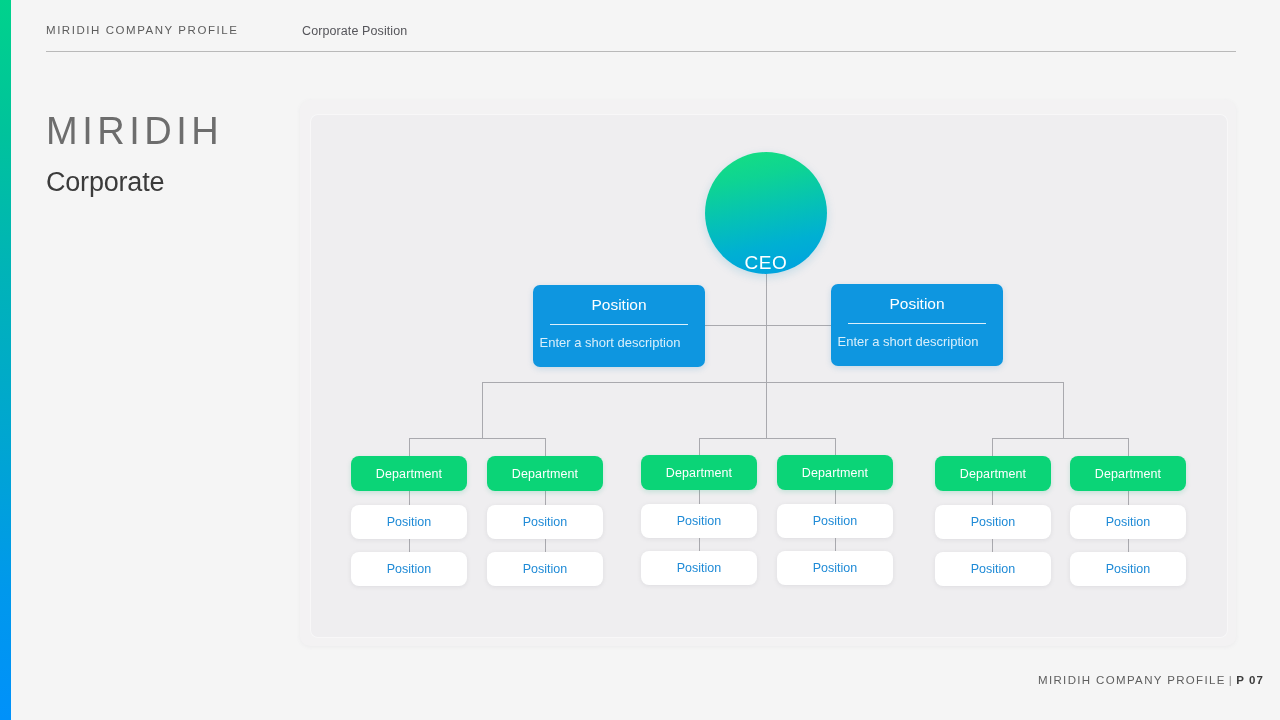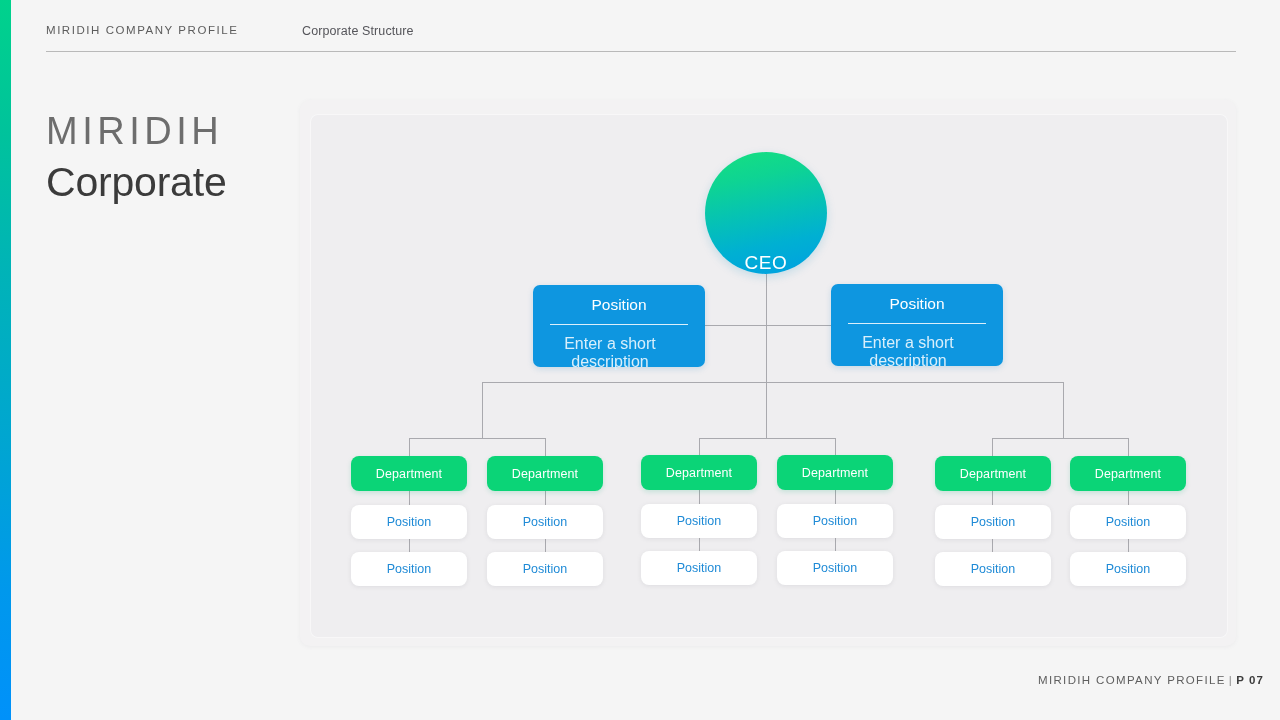--- a/index.html
+++ b/index.html
@@ -72,21 +72,21 @@
   }
   .title-line-1 {
     font-size: 38px;
     font-weight: 300;
     letter-spacing: 4.5px;
     color: #6d6d6d;
     line-height: 52px;
     white-space: nowrap;
   }
   .title-line-2, .title-line-3 {
-    font-size: 41px;
+    font-size: 27px;
     font-weight: 400;
     letter-spacing: -0.2px;
     color: #3b3b3b;
     line-height: 51px;
     white-space: nowrap;
   }
 
   
   .panel-outer {
     position: absolute;
@@ -161,21 +161,21 @@
     width: 138px;
     height: 1px;
     background: rgba(255,255,255,0.85);
   }
   .pos-card-desc {
     position: absolute;
     left: 0; top: 50px;
     width: 154px;
     text-align: center;
     color: #d9effb;
-    font-size: 16px;
+    font-size: 13px;
     font-weight: 400;
   }
 
   
   .dept {
     position: absolute;
     width: 116px;
     height: 35px;
     background: #0bd477;
     border-radius: 8px;
@@ -223,21 +223,21 @@
 </style>
 </head>
 <body>
 
 <div id="slide">
 
   <div class="accent-bar"></div>
 
   <div class="header">
     <div class="header-left">MIRIDIH COMPANY PROFILE</div>
-    <div class="header-mid">Corporate Structure</div>
+    <div class="header-mid">Corporate Position</div>
   </div>
   <div class="header-rule"></div>
 
   <div class="title-block">
     <div class="title-line-1">MIRIDIH</div>
     <div class="title-line-2">Corporate</div>
   </div>
 
   <div class="panel-outer"></div>
   <div class="panel-inner"></div>

